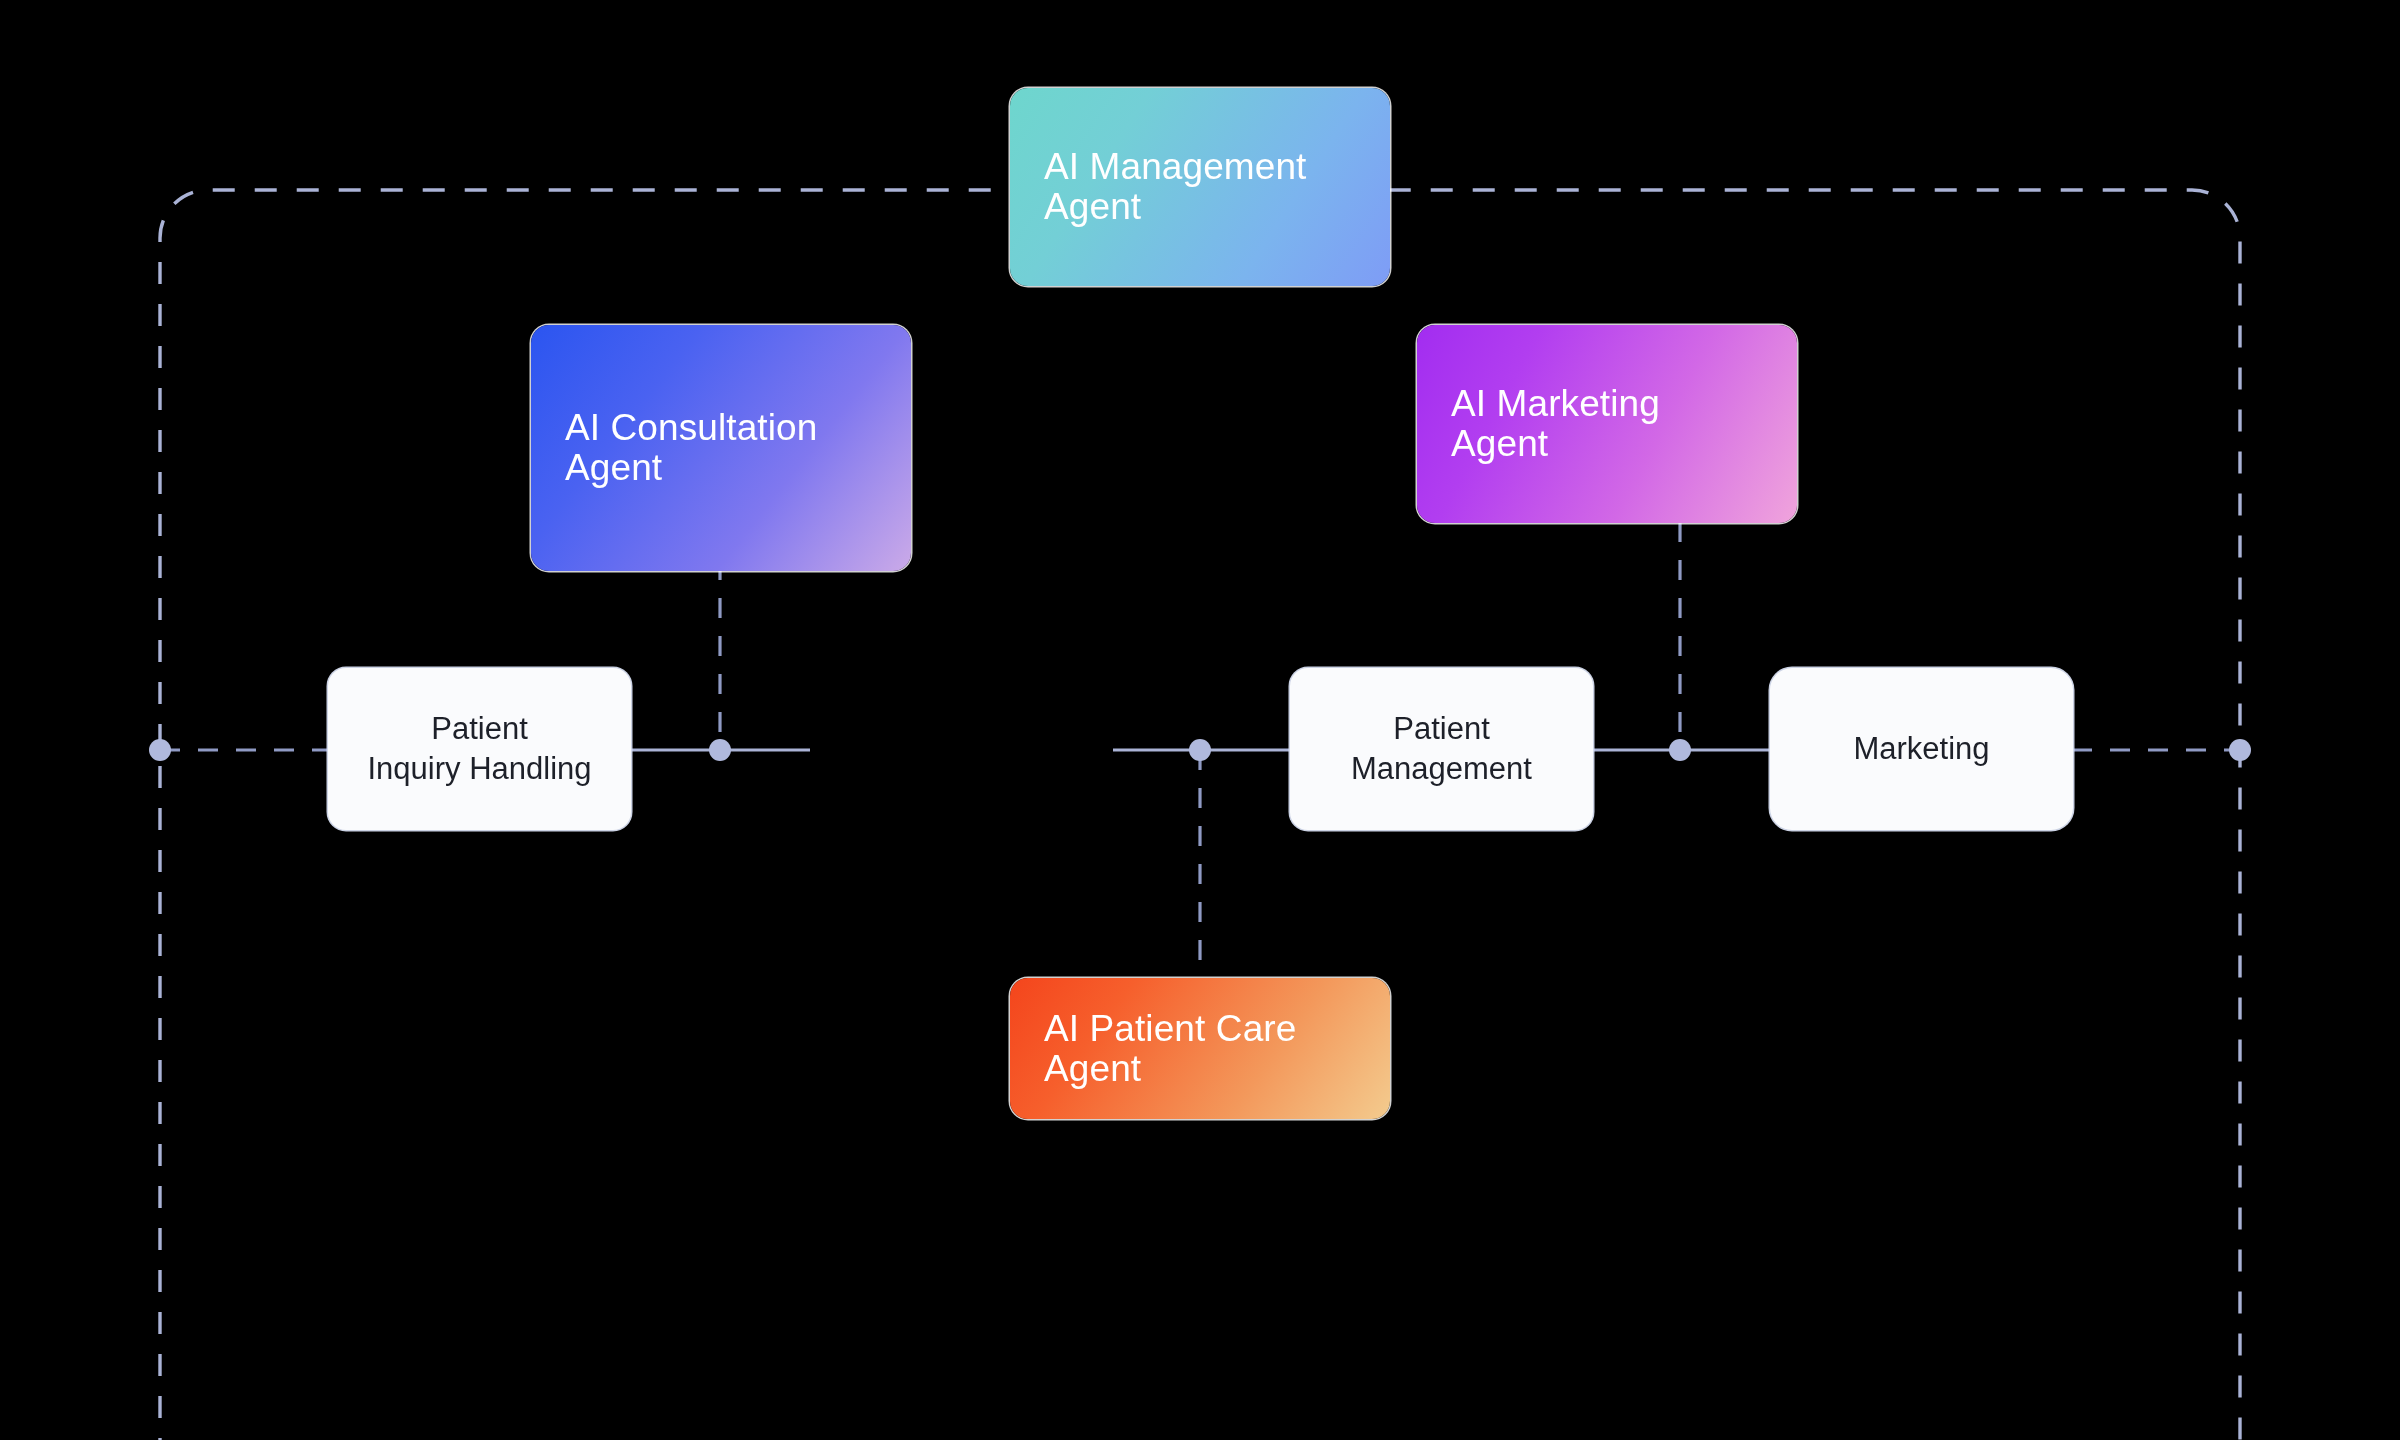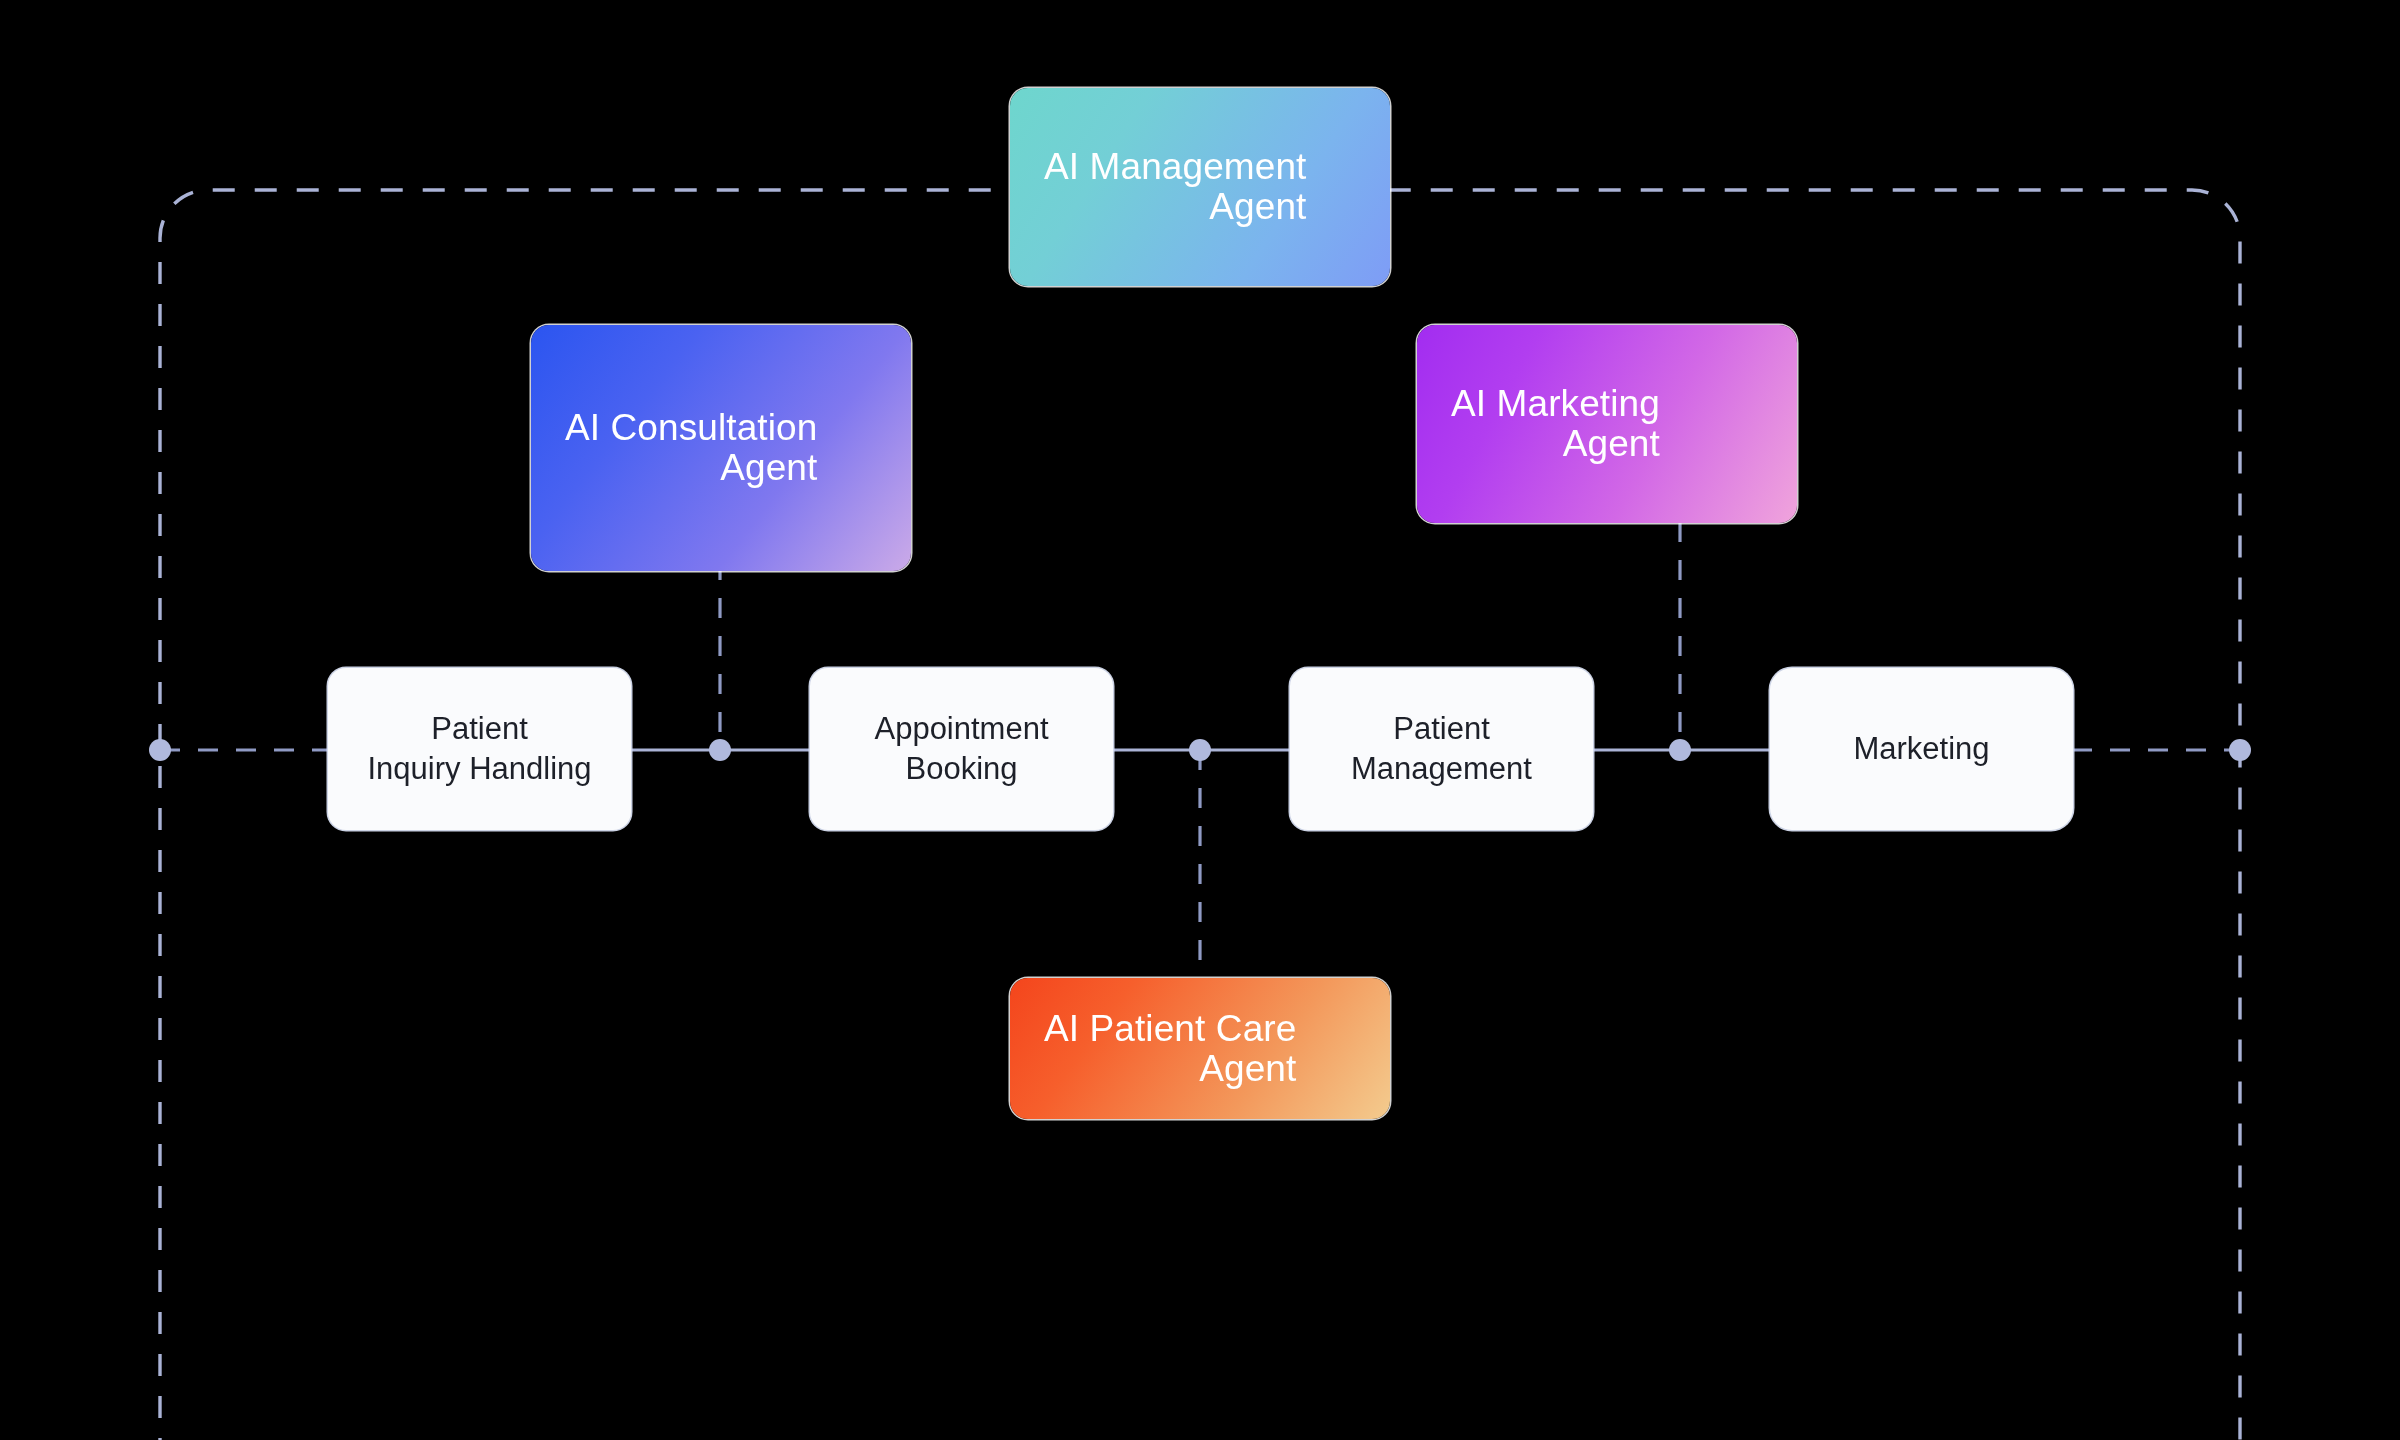--- a/index.html
+++ b/index.html
@@ -43,21 +43,21 @@
     padding: 0 34px;
     box-shadow: 0 0 0 1.5px rgba(255,255,255,0.82);
   }
   .agent-label {
     color: #ffffff;
     font-size: 37px;
     line-height: 1.07;
     font-weight: 400;
     letter-spacing: 0.1px;
     white-space: pre-line;
-    text-align: right;
+    text-align: left;
   }
 
   .task-node {
     background: #fafbfd;
     box-shadow: 0 0 0 1.5px rgba(214,221,240,0.95);
     justify-content: center;
   }
   .task-label {
     color: #1d2029;
     font-size: 31px;
@@ -138,24 +138,20 @@
   <div class="node agent-node grad-patientcare" style="left:1010px; top:978px; width:380px; height:141px;">
     <span class="agent-label">AI Patient Care
 Agent</span>
   </div>
 
   <div class="node task-node" style="left:328px; top:668px; width:303px; height:162px;">
     <span class="task-label">Patient
 Inquiry Handling</span>
   </div>
 
-  <div class="node task-node" style="left:810px; top:668px; width:303px; height:162px;">
-    <span class="task-label">Appointment
-Booking</span>
-  </div>
 
   <div class="node task-node" style="left:1290px; top:668px; width:303px; height:162px;">
     <span class="task-label">Patient
 Management</span>
   </div>
 
   <div class="node task-node" style="left:1770px; top:668px; width:303px; height:162px;border-radius:22px;">
     <span class="task-label">Marketing</span>
   </div>
 

